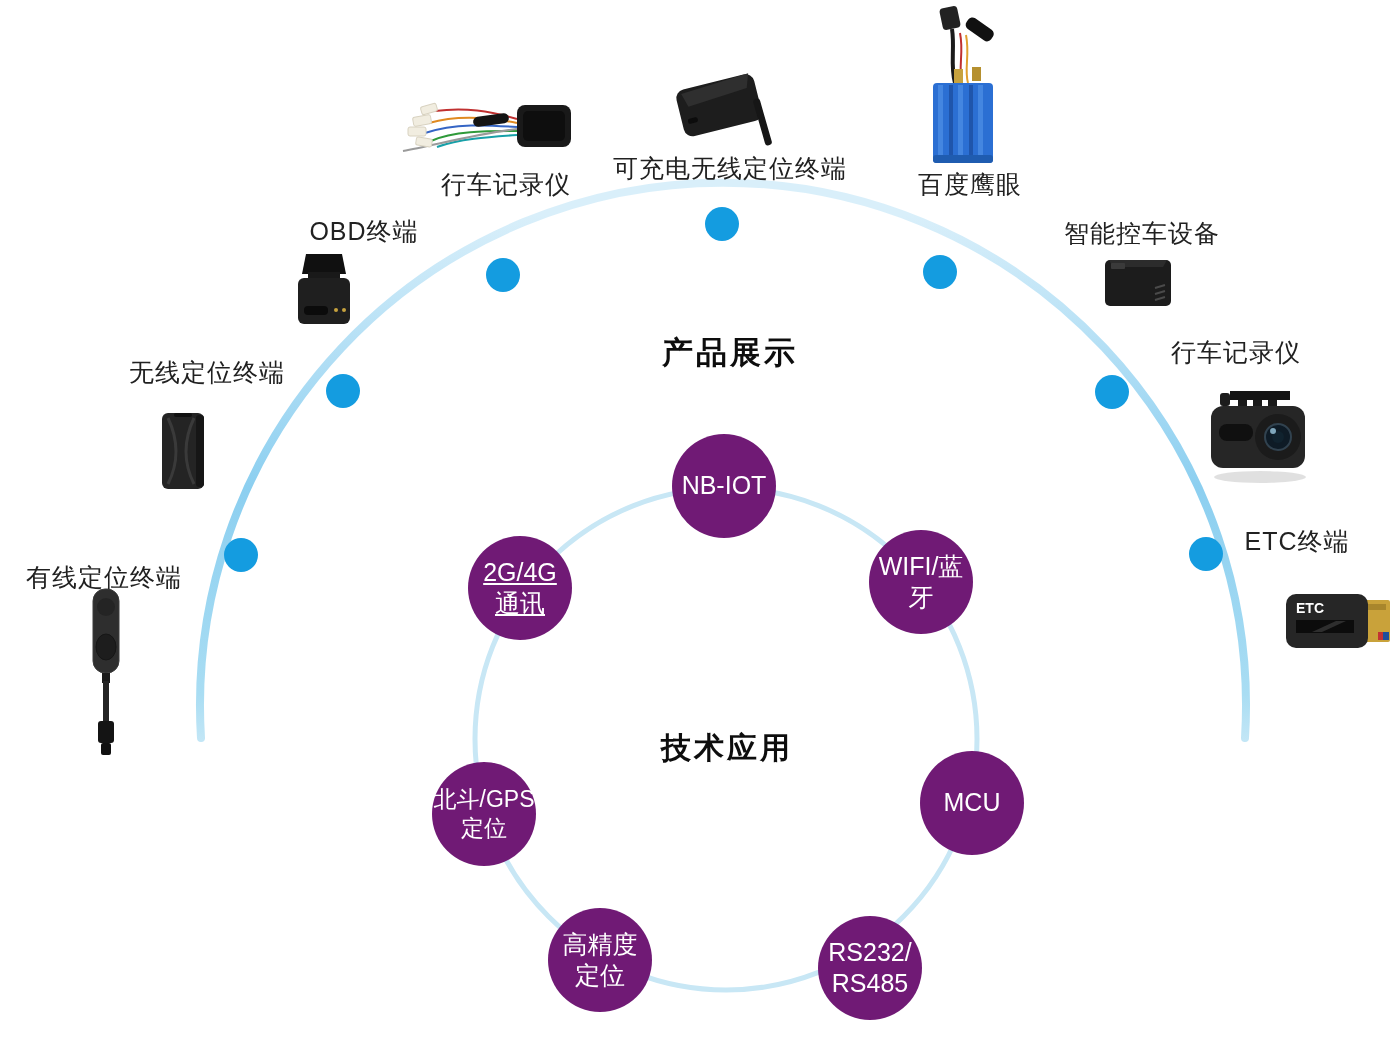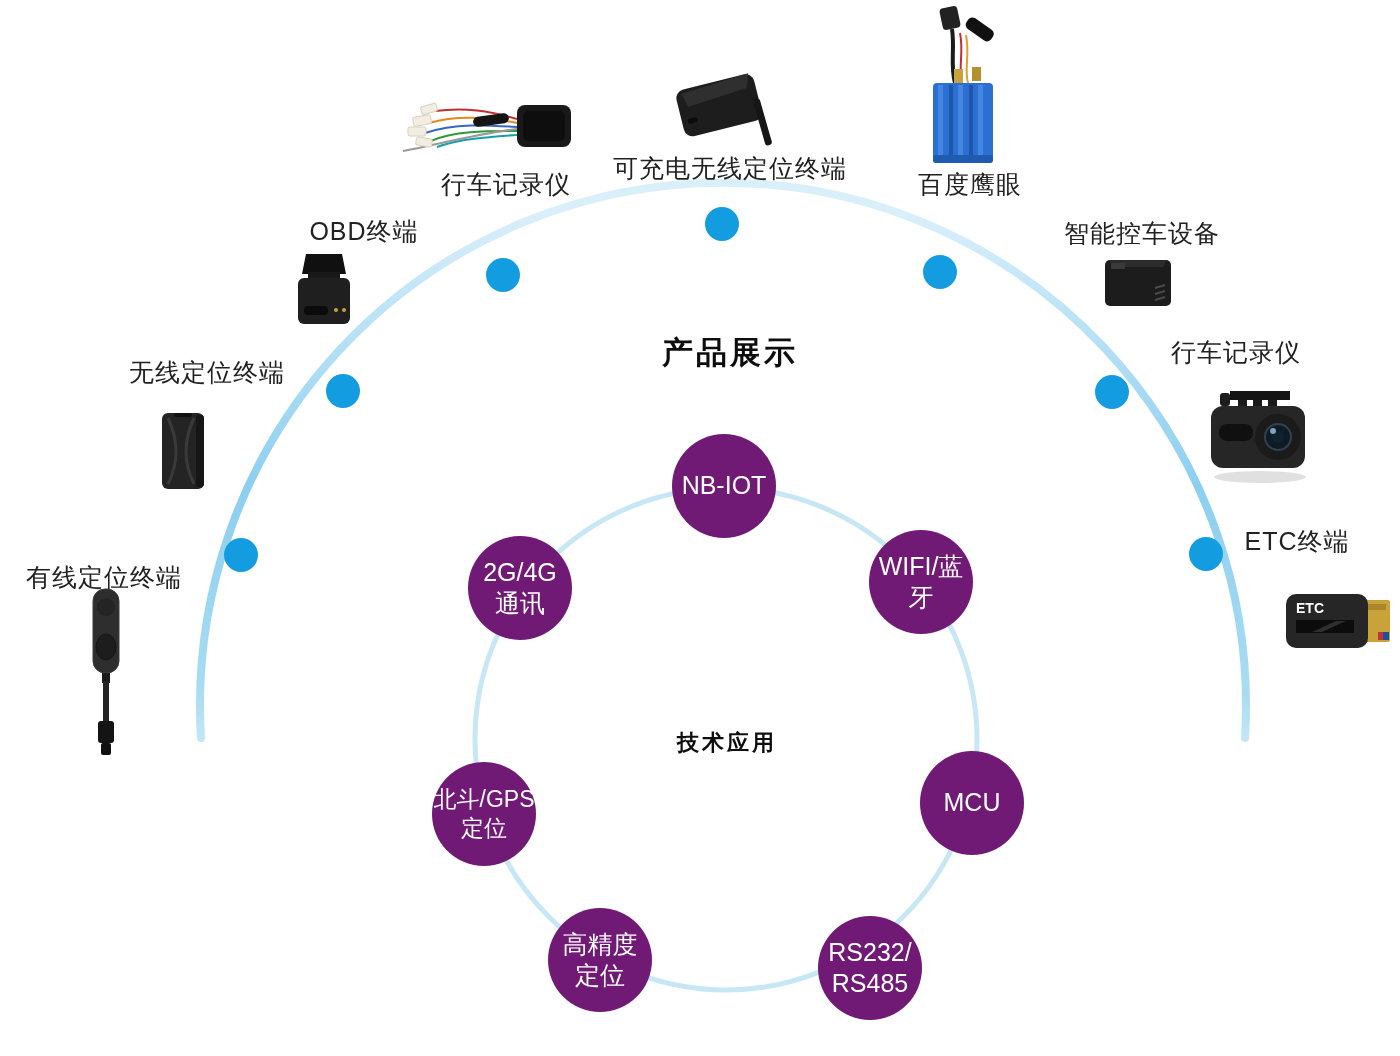--- a/index.html
+++ b/index.html
@@ -44,21 +44,21 @@
 
   <div class="dot" style="left:705px; top:207px;"></div>
   <div class="dot" style="left:486px; top:258px;"></div>
   <div class="dot" style="left:923px; top:255px;"></div>
   <div class="dot" style="left:326px; top:374px;"></div>
   <div class="dot" style="left:1095px; top:375px;"></div>
   <div class="dot" style="left:224px; top:538px;"></div>
   <div class="dot" style="left:1189px; top:537px;"></div>
 
   <div class="section-title" style="left:730px; top:332px;">产品展示</div>
-  <div class="section-title" style="left:727px; top:728px; font-size:22px;">技术应用</div>
+  <div class="section-title" style="left:727px; top:728px; font-size:30px;">技术应用</div>
 
   <svg class="device" style="left:395px; top:85px;" width="180" height="80" viewBox="0 0 180 80">
     <path d="M122 34 C 95 26, 70 22, 40 26" fill="none" stroke="#c03030" stroke-width="2"></path>
     <path d="M122 38 C 92 32, 62 30, 34 38" fill="none" stroke="#e08a20" stroke-width="2"></path>
     <path d="M122 42 C 92 40, 60 38, 30 48" fill="none" stroke="#3565c5" stroke-width="2"></path>
     <path d="M122 46 C 90 46, 58 46, 36 56" fill="none" stroke="#2f9a3a" stroke-width="2"></path>
     <path d="M122 50 C 92 52, 64 54, 42 62" fill="none" stroke="#17a0a8" stroke-width="2"></path>
     <path d="M122 44 C 86 48, 40 60, 8 66" fill="none" stroke="#9a9a9a" stroke-width="2"></path>
     <rect x="78" y="30" width="36" height="10" rx="5" fill="#141414" transform="rotate(-8 96 35)"></rect>
     <rect x="26" y="20" width="16" height="8" rx="2" fill="#f1ede0" stroke="#d8d2c0" transform="rotate(-16 34 24)"></rect>
@@ -159,21 +159,21 @@
   <div class="product-label" style="left:730px; top:152px;">可充电无线定位终端</div>
   <div class="product-label" style="left:970px; top:168px;">百度鹰眼</div>
   <div class="product-label" style="left:364px; top:215px;">OBD终端</div>
   <div class="product-label" style="left:1142px; top:217px;">智能控车设备</div>
   <div class="product-label" style="left:207px; top:356px;">无线定位终端</div>
   <div class="product-label" style="left:1236px; top:336px;">行车记录仪</div>
   <div class="product-label" style="left:104px; top:525px;margin-top:36px;">有线定位终端</div>
   <div class="product-label" style="left:1297px; top:525px;">ETC终端</div>
 
   <div class="tech-circle" style="left:672px; top:434px;">NB-IOT</div>
-  <div class="tech-circle" style="left:468px; top:536px;">2G/4G
+  <div class="tech-circle" style="left:468px; top:536px;text-decoration:underline;">2G/4G
 通讯</div>
   <div class="tech-circle" style="left:869px; top:530px;">WIFI/蓝牙</div>
   <div class="tech-circle" style="left:432px; top:762px; font-size:23px;">北斗/GPS
 定位</div>
   <div class="tech-circle" style="left:920px; top:751px;">MCU</div>
   <div class="tech-circle" style="left:548px; top:908px;">高精度
 定位</div>
   <div class="tech-circle" style="left:818px; top:916px;">RS232/
 RS485</div>
 

